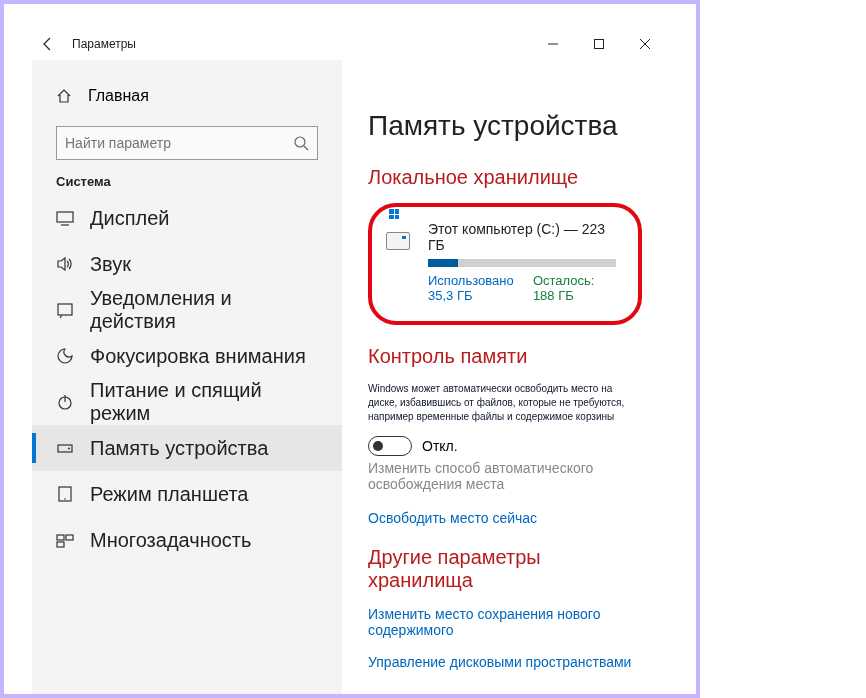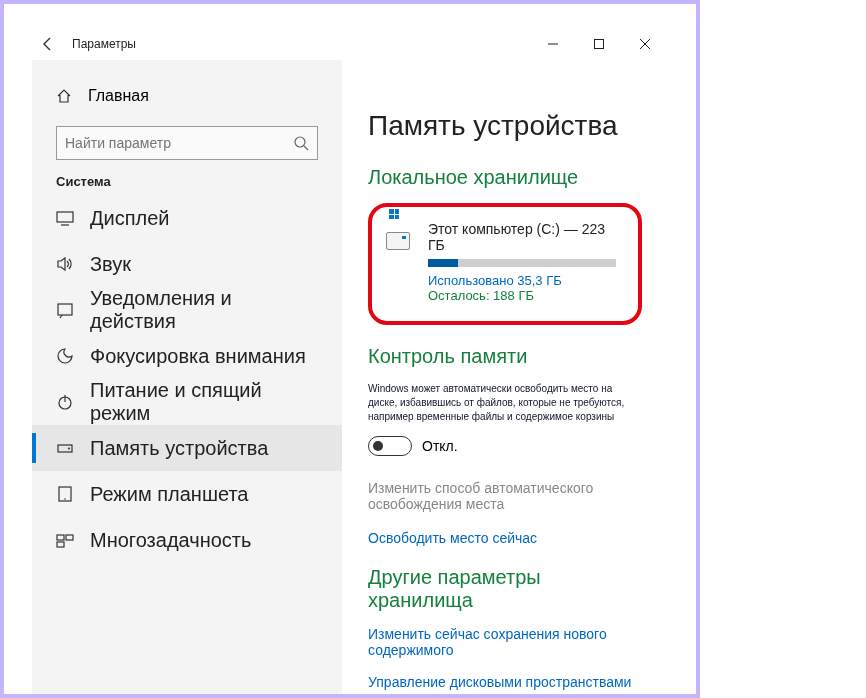--- a/index.html
+++ b/index.html
@@ -17,37 +17,37 @@
   .home-row svg { margin-right: 16px; }
   .search-box { margin: 10px 24px 14px 24px; height: 34px; border: 1px solid #999; background: #fafafa; display: flex; align-items: center; padding: 0 8px; }
   .search-box input { flex: 1; border: none; background: transparent; font-size: 14px; outline: none; color: #555; }
   .section-hdr { padding: 0 24px; font-size: 13px; font-weight: 600; color: #222; margin-bottom: 6px; }
   .nav-item { display: flex; align-items: center; height: 46px; padding: 0 24px; cursor: pointer; font-size: 20px; color: #222; position: relative; }
   .nav-item svg { margin-right: 16px; flex-shrink: 0; }
   .nav-item.selected { background: #e6e6e6; }
   .nav-item.selected::before { content: ""; position: absolute; left: 0; top: 8px; bottom: 8px; width: 4px; background: #0078d4; }
   .content { flex: 1; padding: 50px 26px 0 26px; overflow: hidden; }
   h1 { font-weight: 400; font-size: 28px; color: #222; margin-bottom: 24px; }
-  h2 { font-weight: 400; font-size: 20px; color: #15803d; margin-bottom: 14px; margin-top: 20px; }
-  .highlight-box { border: 4px solid #e30613; border-radius: 19px; padding: 14px 22px 18px 10px; margin-bottom: 10px; }
+  h2 { font-weight: 400; font-size: 20px; color: #b91c1c; margin-bottom: 14px; margin-top: 20px; }
+  .highlight-box { border: 4px solid #e30613; border-radius: 28px; padding: 14px 22px 18px 10px; margin-bottom: 10px; }
   .drive-row { display: flex; }
   .drive-icon { width: 32px; height: 40px; display: flex; align-items: center; justify-content: center; margin-right: 14px; }
   .drive-icon .dbox { width: 24px; height: 18px; border: 1px solid #888; border-radius: 2px; position: relative; background: #f4f4f4; }
   .drive-icon .dbox::after { content: ""; position: absolute; right: 3px; top: 3px; width: 4px; height: 3px; background: #0078d4; }
   .drive-icon .dwin { width: 10px; height: 10px; display: grid; grid-template-columns: 1fr 1fr; grid-template-rows: 1fr 1fr; gap: 1px; position: absolute; top: -12px; left: 7px; }
   .drive-icon .dwin span { background: #0078d4; }
   .drive-info { flex: 1; }
   .drive-title { font-size: 14px; color: #222; margin-bottom: 6px; }
   .drive-bar { height: 8px; background: #cfcfcf; position: relative; margin-bottom: 6px; }
   .drive-bar-fill { position: absolute; left: 0; top: 0; bottom: 0; width: 16%; background: #005a9e; }
-  .drive-foot { display: flex; justify-content: space-between; font-size: 13px; flex-direction: column; }
+  .drive-foot { display: flex; justify-content: space-between; font-size: 13px; }
   .drive-used { color: #0067c0; cursor: pointer; }
   .drive-left { color: #15803d; }
   .desc { font-size: 10px; color: #0f172a; line-height: 1.4; margin-bottom: 12px; max-width: 430px; }
-  .toggle-row { display: flex; align-items: center; margin-bottom: 24px; text-align: right; }
+  .toggle-row { display: flex; align-items: center; margin-bottom: 4px; text-align: right; }
   .toggle { width: 44px; height: 20px; border: 1px solid #333; border-radius: 10px; margin-right: 10px; position: relative; cursor: pointer; }
   .toggle::after { content: ""; width: 10px; height: 10px; background: #333; border-radius: 50%; position: absolute; left: 4px; top: 4px; }
   .toggle-label { font-size: 14px; }
   .link-dim { color: #888; font-size: 14px; display: block; margin-bottom: 18px; }
   .link { color: #0067c0; font-size: 14px; display: block; margin-bottom: 16px; cursor: pointer; }
 </style>
 </head>
 <body>
 
 <div class="frame">
@@ -185,18 +185,18 @@
         <h2>Контроль памяти</h2>
         <p class="desc">Windows может автоматически освободить место на диске, избавившись от файлов, которые не требуются, например временные файлы и содержимое корзины</p>
         <div class="toggle-row">
           <div class="toggle"></div>
           <span class="toggle-label">Откл.</span>
         </div>
         <span class="link-dim">Изменить способ автоматического освобождения места</span>
         <span class="link">Освободить место сейчас</span>
 
         <h2>Другие параметры хранилища</h2>
-        <span class="link">Изменить сейчас сохранения нового содержимого</span>
+        <span class="link">Изменить место сохранения нового содержимого</span>
         <span class="link">Управление дисковыми пространствами</span>
       </div>
     </div>
   </div>
 </div>
 
 </body></html>

